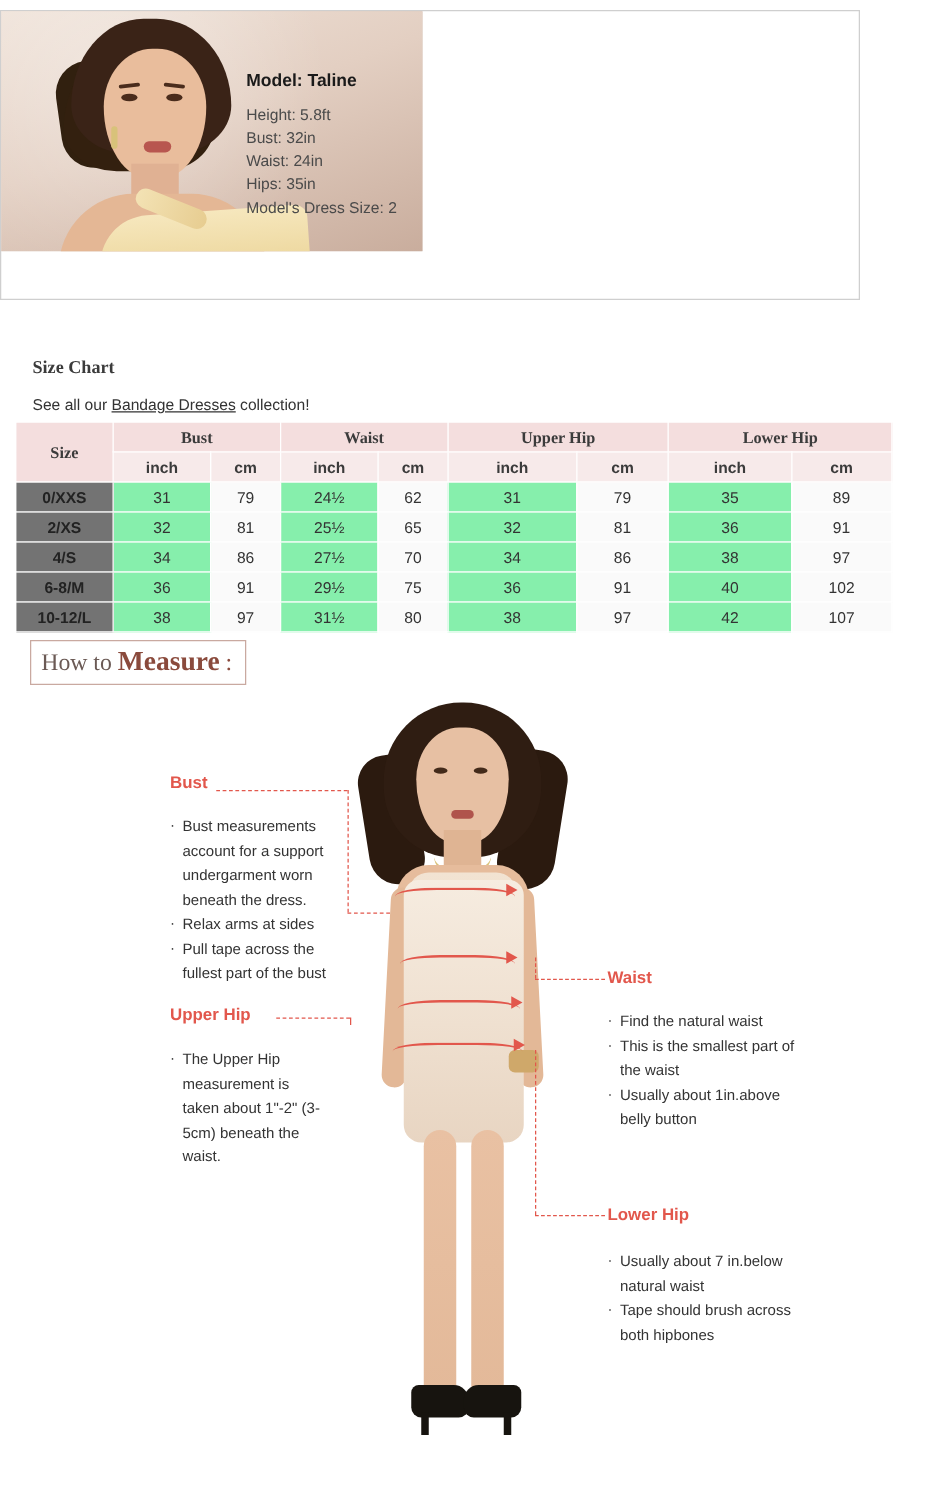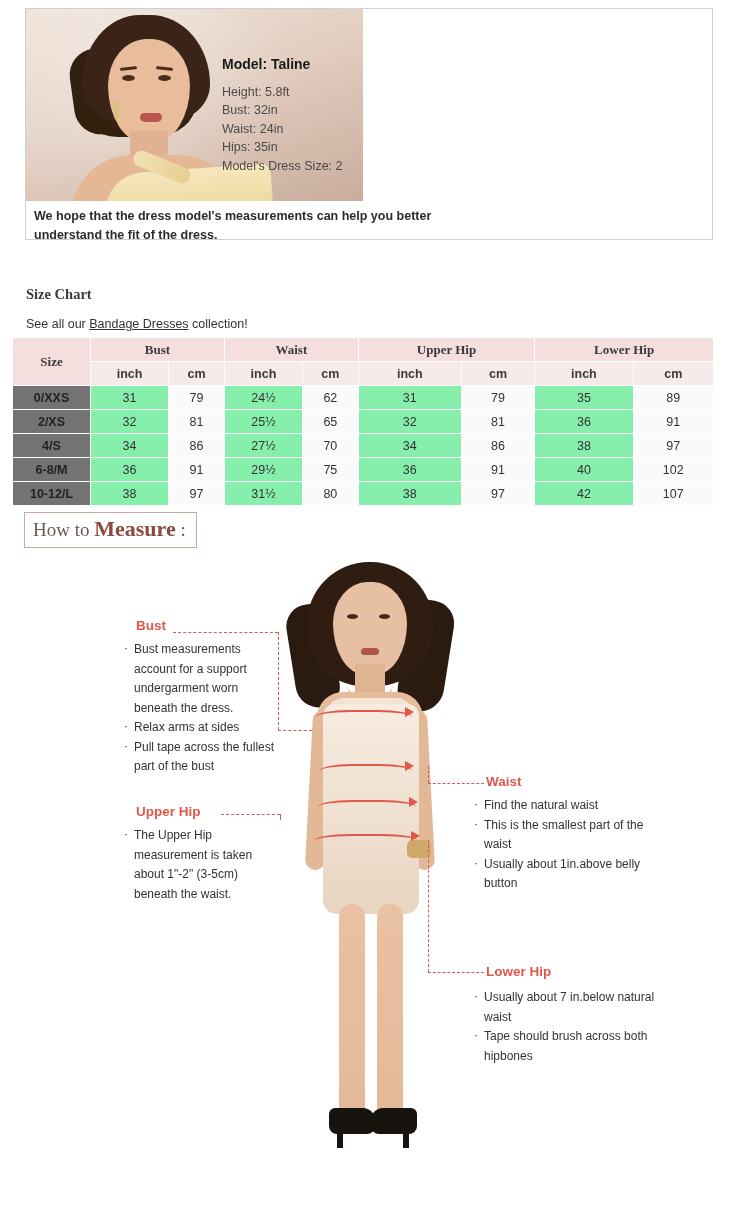--- a/index.html
+++ b/index.html
@@ -12,21 +12,21 @@
     width: 755px;
     height: 1206px;
     position: relative;
     overflow: hidden;
     background: #fff;
   }
 
   
   .model-box {
     position: absolute;
-    left: 25px; top: 8px;
+    left: 0; top: 8px;
     width: 688px;
     height: 232px;
     border: 1px solid #cfcfcf;
     background: #fff;
   }
   .model-photo {
     position: absolute;
     left: 0; top: 0;
     width: 337px; height: 192px;
     overflow: hidden;
@@ -321,21 +321,21 @@
     color: #e2574c;
     font-weight: bold;
     font-size: 13.5px;
   }
   .blk {
     position: absolute;
     font-size: 12px;
     color: #333;
     line-height: 19.5px;
   }
-  .blk ul { list-style: none; margin: 0; padding: 0; }
+  .blk ul { list-style: none; margin: 12px; padding: 0; }
   .blk li { position: relative; padding-left: 10px; }
   .blk li::before {
     content: "·";
     position: absolute;
     left: 0; top: -1px;
     color: #333;
   }
   .dash-h {
     position: absolute;
     border-top: 1px dashed #e2574c;
@@ -372,21 +372,20 @@
 
     <div class="model-text">
       <div class="m-title">Model: Taline</div>
       <div>Height: 5.8ft</div>
       <div>Bust: 32in</div>
       <div>Waist: 24in</div>
       <div>Hips: 35in</div>
       <div>Model's Dress Size: 2</div>
     </div>
 
-    <div class="model-note">We hope that the dress model's measurements can help you better understand the fit of the dress.</div>
   </div>
 
   <div class="sc-title">Size Chart</div>
   <div class="sc-sub"><span>See all our </span><a href="#">Bandage Dresses</a><span> collection!</span></div>
 
   <table class="size-chart">
     <tbody>
         <tr>
       <td class="size-head" rowspan="2">Size</td>
       <td class="grp-head" colspan="2">Bust</td>

